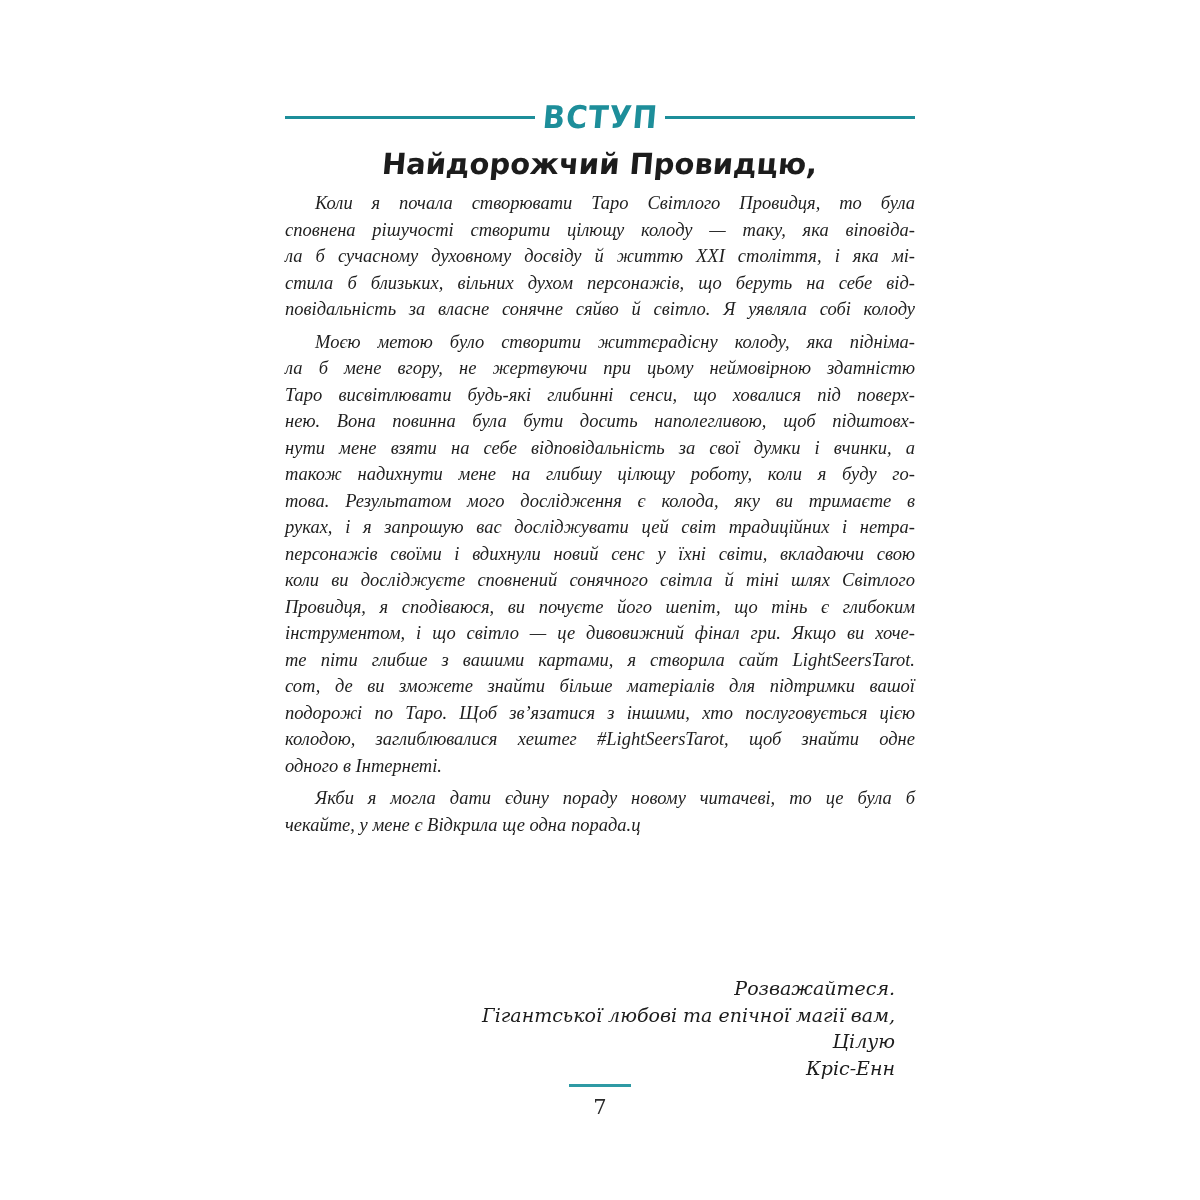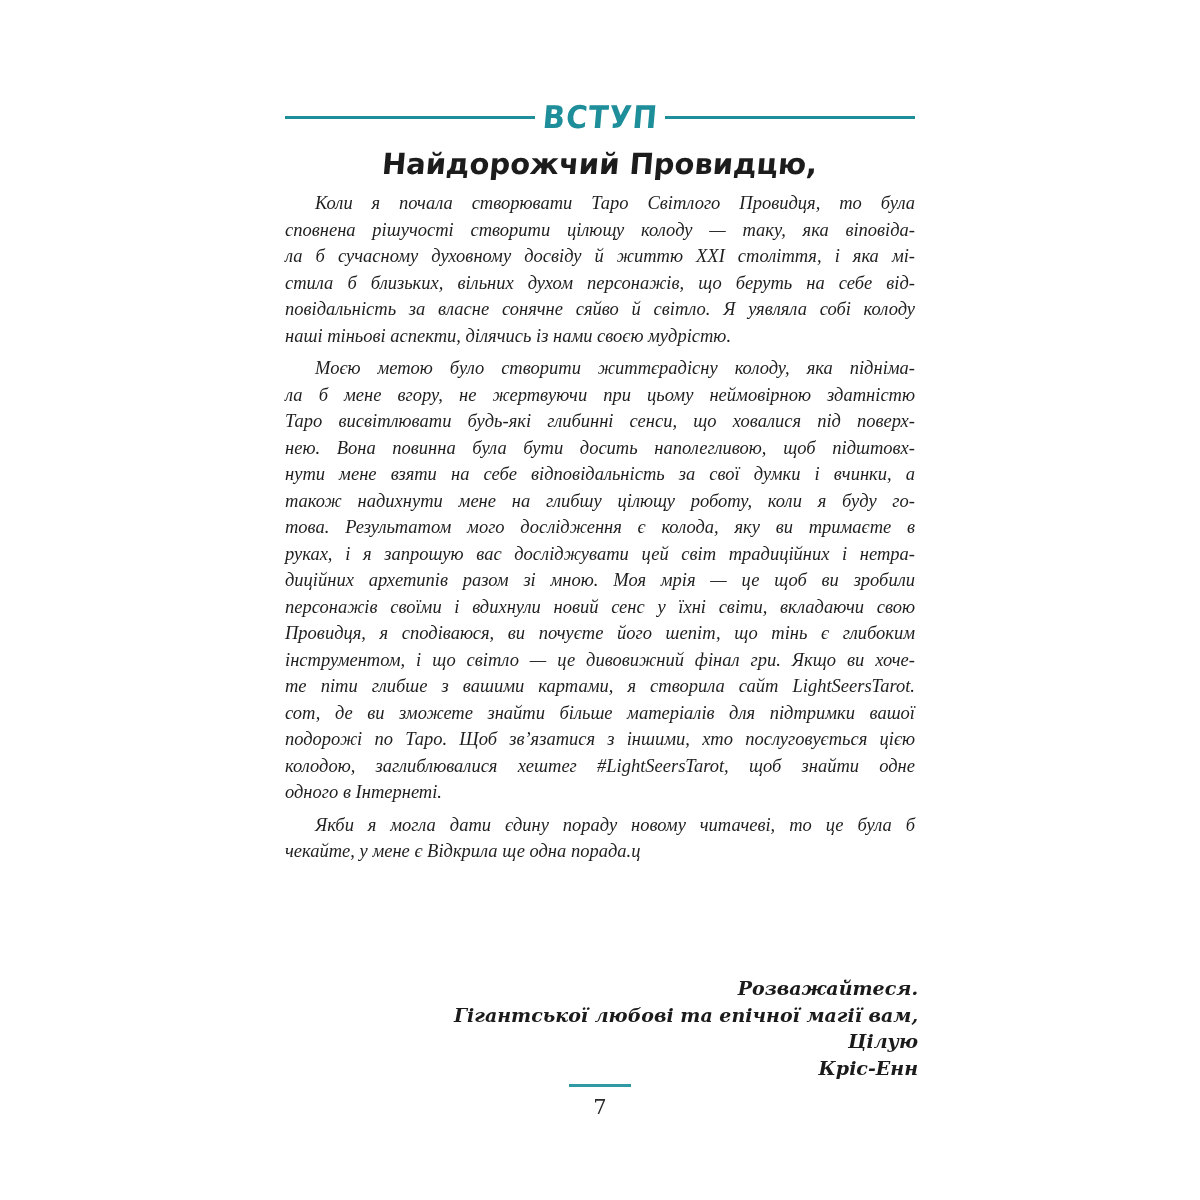--- a/index.html
+++ b/index.html
@@ -74,27 +74,27 @@
     text-align-last: justify;
     font-family: Liberation Serif, serif;
   }
   .line.first { text-indent: 30px; }
   .line.last { text-align-last: left; }
 
   
   .signature {
     position: absolute;
     top: 975px;
-    left: 302px;
+    left: 279px;
     width: 630px;
     box-sizing: border-box;
     padding-right: 14px;
     text-align: right;
     font-style: italic;
-    font-weight: bold;
+    font-weight: normal;
     font-size: 19px;
     line-height: 26.5px;
     color: #1b1b1b;
   }
 
   
   .footer-rule {
     position: absolute;
     top: 1084px;
     left: 569px;
@@ -125,33 +125,32 @@
 
   <h1 class="letter-title"><span class="skew">Найдорожчий Провидцю,</span></h1>
 
   <div class="letter-body">
       <div class="para">
         <div class="line first">Коли я почала створювати Таро Світлого Провидця, то була</div>
         <div class="line">сповнена рішучості створити цілющу колоду — таку, яка віповіда-</div>
         <div class="line">ла б сучасному духовному досвіду й життю XXI століття, і яка мі-</div>
         <div class="line">стила б близьких, вільних духом персонажів, що беруть на себе від-</div>
         <div class="line">повідальність за власне сонячне сяйво й світло. Я уявляла собі колоду</div>
-        <div class="line last">наші тіньові аспекти, ділячись із нами своєю мудрістю.</div>
       </div>
       <div class="para">
         <div class="line first">Моєю метою було створити життєрадісну колоду, яка підніма-</div>
         <div class="line">ла б мене вгору, не жертвуючи при цьому неймовірною здатністю</div>
         <div class="line">Таро висвітлювати будь-які глибинні сенси, що ховалися під поверх-</div>
         <div class="line">нею. Вона повинна була бути досить наполегливою, щоб підштовх-</div>
         <div class="line">нути мене взяти на себе відповідальність за свої думки і вчинки, а</div>
         <div class="line">також надихнути мене на глибшу цілющу роботу, коли я буду го-</div>
         <div class="line">това. Результатом мого дослідження є колода, яку ви тримаєте в</div>
         <div class="line">руках, і я запрошую вас досліджувати цей світ традиційних і нетра-</div>
-        <div class="line">диційних архетипів разом зі мною. Моя мрія — це щоб ви зробили</div>
         <div class="line">персонажів своїми і вдихнули новий сенс у їхні світи, вкладаючи свою</div>
+        <div class="line">коли ви досліджуєте сповнений сонячного світла й тіні шлях Світлого</div>
         <div class="line">Провидця, я сподіваюся, ви почуєте його шепіт, що тінь є глибоким</div>
         <div class="line">інструментом, і що світло — це дивовижний фінал гри. Якщо ви хоче-</div>
         <div class="line">те піти глибше з вашими картами, я створила сайт LightSeersTarot.</div>
         <div class="line">сот, де ви зможете знайти більше матеріалів для підтримки вашої</div>
         <div class="line">подорожі по Таро. Щоб зв’язатися з іншими, хто послуговується цією</div>
         <div class="line">колодою, заглиблювалися хештег #LightSeersTarot, щоб знайти одне</div>
         <div class="line last">одного в Інтернеті.</div>
       </div>
       <div class="para">
         <div class="line first">Якби я могла дати єдину пораду новому читачеві, то це була б</div>

